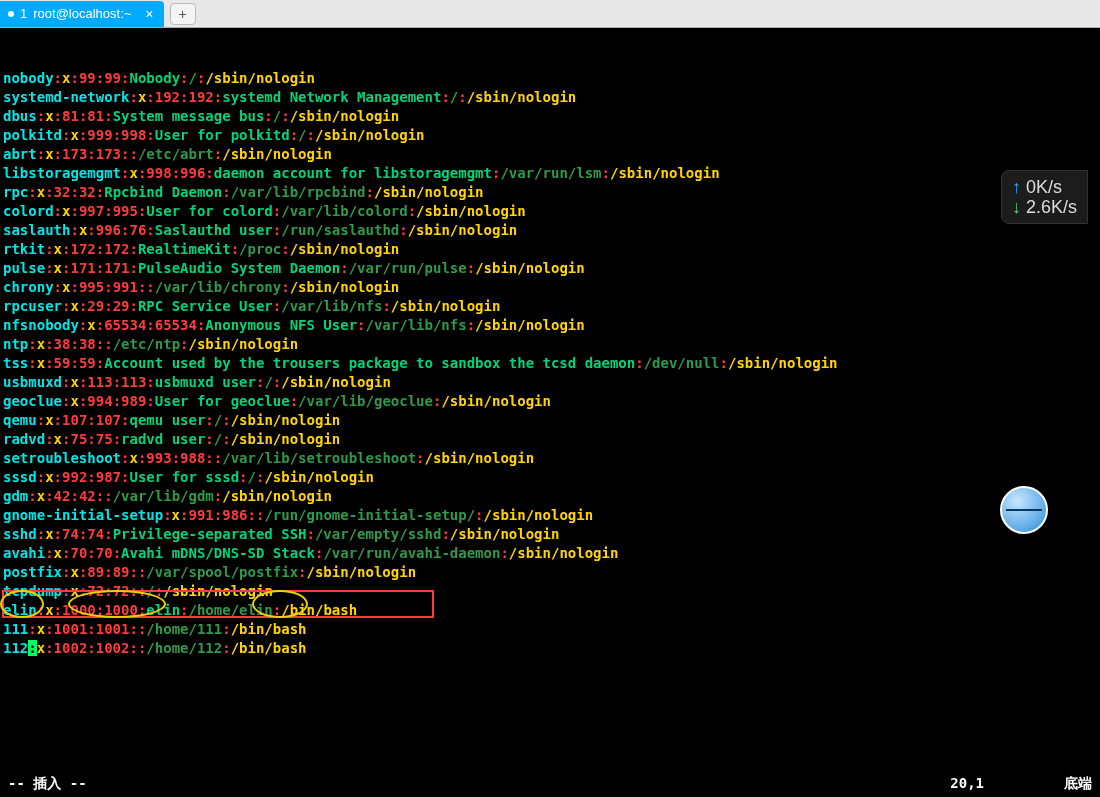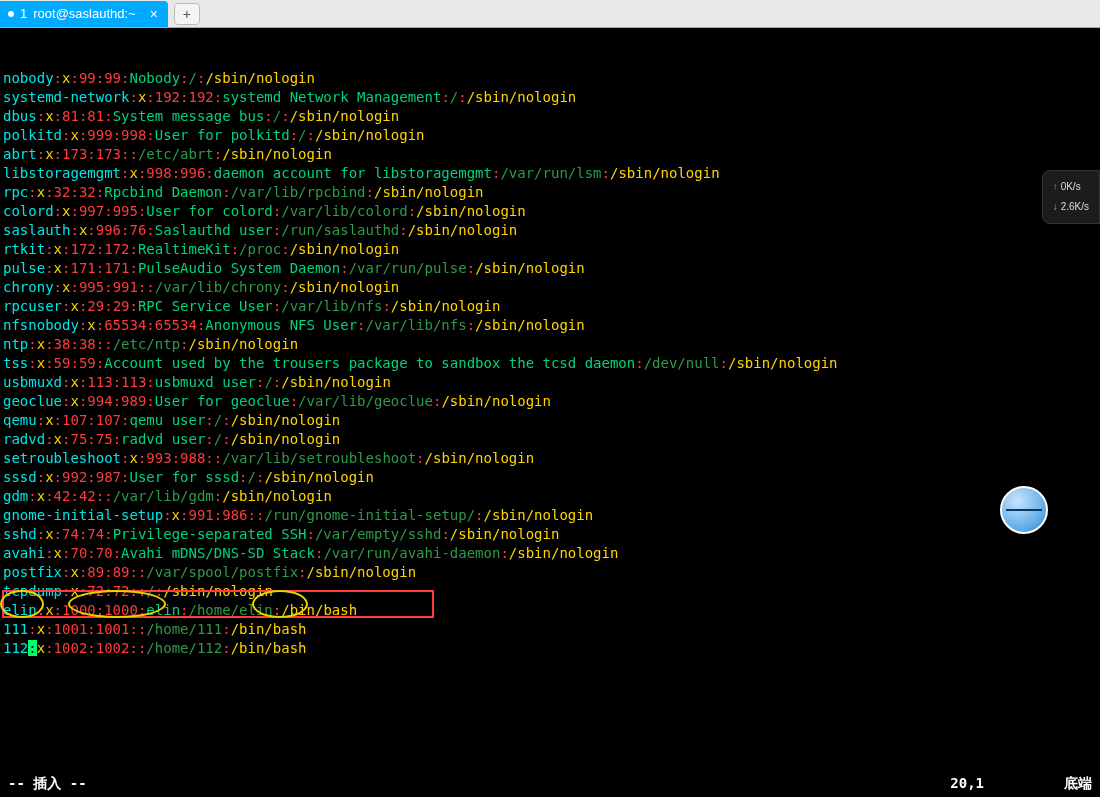--- a/index.html
+++ b/index.html
@@ -46,47 +46,47 @@
     font-family: sans-serif;
   }
   .term {
     background: #000;
     padding: 3px;
     line-height: 19px;
     white-space: pre;
     position: relative;
     height: calc(100% - 28px);
   }
-  .line { display: block; }
+  .line { display: block; font-weight: bold; }
   .c-cyan   { color: #00e6e6; }
   .c-red    { color: #ff3b3b; }
   .c-yellow { color: #ffd400; }
   .c-green  { color: #00d37a; }
   .c-dgreen { color: #2e9a4a; }
   .cursor { background: #00ff66; color: #000; }
   .statusline {
     position: absolute;
     bottom: 4px;
     left: 0;
     width: 100%;
     color: #fff;
     display: flex;
     padding: 0 8px;
     font-weight: bold;
     align-items: center;
   }
   .statusline .mid { flex: 1; }
   .netwidget {
     position: absolute;
-    right: 0;
+    right: 12px;
     top: 170px;
     background: rgba(30,30,30,0.92);
     color: #dcdcdc;
     font-family: sans-serif;
-    font-size: 10px;
+    font-size: 18px;
     padding: 6px 10px;
     border-radius: 8px 0 0 8px;
     border: 1px solid #333;
     line-height: 20px;
   }
   .netwidget .up::before { content: "↑ "; color: #2aa7ff; }
   .netwidget .down::before { content: "↓ "; color: #4cd964; }
   .compass {
     position: absolute;
     right: 52px;
@@ -112,21 +112,21 @@
   }
   .ann-yellow { border: 2px solid #e8d300; }
 </style>
 </head>
 <body>
 
 <div class="tabbar">
   <div class="tab">
     <span class="dot"></span>
     <span>1</span>
-    <span>root@saslauthd:~</span>
+    <span>root@localhost:~</span>
     <span class="close">×</span>
   </div>
   <div class="newtab">+</div>
 </div>
 
 <div class="term">
   <div id="lines"><div class="line"><span class="c-cyan">nobody</span><span class="c-red">:</span><span class="c-yellow">x</span><span class="c-red">:</span><span class="c-red">99</span><span class="c-red">:</span><span class="c-red">99</span><span class="c-red">:</span><span class="c-green">Nobody</span><span class="c-red">:</span><span class="c-dgreen">/</span><span class="c-red">:</span><span class="c-yellow">/sbin/nologin</span></div><div class="line"><span class="c-cyan">systemd-network</span><span class="c-red">:</span><span class="c-yellow">x</span><span class="c-red">:</span><span class="c-red">192</span><span class="c-red">:</span><span class="c-red">192</span><span class="c-red">:</span><span class="c-green">systemd Network Management</span><span class="c-red">:</span><span class="c-dgreen">/</span><span class="c-red">:</span><span class="c-yellow">/sbin/nologin</span></div><div class="line"><span class="c-cyan">dbus</span><span class="c-red">:</span><span class="c-yellow">x</span><span class="c-red">:</span><span class="c-red">81</span><span class="c-red">:</span><span class="c-red">81</span><span class="c-red">:</span><span class="c-green">System message bus</span><span class="c-red">:</span><span class="c-dgreen">/</span><span class="c-red">:</span><span class="c-yellow">/sbin/nologin</span></div><div class="line"><span class="c-cyan">polkitd</span><span class="c-red">:</span><span class="c-yellow">x</span><span class="c-red">:</span><span class="c-red">999</span><span class="c-red">:</span><span class="c-red">998</span><span class="c-red">:</span><span class="c-green">User for polkitd</span><span class="c-red">:</span><span class="c-dgreen">/</span><span class="c-red">:</span><span class="c-yellow">/sbin/nologin</span></div><div class="line"><span class="c-cyan">abrt</span><span class="c-red">:</span><span class="c-yellow">x</span><span class="c-red">:</span><span class="c-red">173</span><span class="c-red">:</span><span class="c-red">173</span><span class="c-red">:</span><span class="c-red">:</span><span class="c-dgreen">/etc/abrt</span><span class="c-red">:</span><span class="c-yellow">/sbin/nologin</span></div><div class="line"><span class="c-cyan">libstoragemgmt</span><span class="c-red">:</span><span class="c-yellow">x</span><span class="c-red">:</span><span class="c-red">998</span><span class="c-red">:</span><span class="c-red">996</span><span class="c-red">:</span><span class="c-green">daemon account for libstoragemgmt</span><span class="c-red">:</span><span class="c-dgreen">/var/run/lsm</span><span class="c-red">:</span><span class="c-yellow">/sbin/nologin</span></div><div class="line"><span class="c-cyan">rpc</span><span class="c-red">:</span><span class="c-yellow">x</span><span class="c-red">:</span><span class="c-red">32</span><span class="c-red">:</span><span class="c-red">32</span><span class="c-red">:</span><span class="c-green">Rpcbind Daemon</span><span class="c-red">:</span><span class="c-dgreen">/var/lib/rpcbind</span><span class="c-red">:</span><span class="c-yellow">/sbin/nologin</span></div><div class="line"><span class="c-cyan">colord</span><span class="c-red">:</span><span class="c-yellow">x</span><span class="c-red">:</span><span class="c-red">997</span><span class="c-red">:</span><span class="c-red">995</span><span class="c-red">:</span><span class="c-green">User for colord</span><span class="c-red">:</span><span class="c-dgreen">/var/lib/colord</span><span class="c-red">:</span><span class="c-yellow">/sbin/nologin</span></div><div class="line"><span class="c-cyan">saslauth</span><span class="c-red">:</span><span class="c-yellow">x</span><span class="c-red">:</span><span class="c-red">996</span><span class="c-red">:</span><span class="c-red">76</span><span class="c-red">:</span><span class="c-green">Saslauthd user</span><span class="c-red">:</span><span class="c-dgreen">/run/saslauthd</span><span class="c-red">:</span><span class="c-yellow">/sbin/nologin</span></div><div class="line"><span class="c-cyan">rtkit</span><span class="c-red">:</span><span class="c-yellow">x</span><span class="c-red">:</span><span class="c-red">172</span><span class="c-red">:</span><span class="c-red">172</span><span class="c-red">:</span><span class="c-green">RealtimeKit</span><span class="c-red">:</span><span class="c-dgreen">/proc</span><span class="c-red">:</span><span class="c-yellow">/sbin/nologin</span></div><div class="line"><span class="c-cyan">pulse</span><span class="c-red">:</span><span class="c-yellow">x</span><span class="c-red">:</span><span class="c-red">171</span><span class="c-red">:</span><span class="c-red">171</span><span class="c-red">:</span><span class="c-green">PulseAudio System Daemon</span><span class="c-red">:</span><span class="c-dgreen">/var/run/pulse</span><span class="c-red">:</span><span class="c-yellow">/sbin/nologin</span></div><div class="line"><span class="c-cyan">chrony</span><span class="c-red">:</span><span class="c-yellow">x</span><span class="c-red">:</span><span class="c-red">995</span><span class="c-red">:</span><span class="c-red">991</span><span class="c-red">:</span><span class="c-red">:</span><span class="c-dgreen">/var/lib/chrony</span><span class="c-red">:</span><span class="c-yellow">/sbin/nologin</span></div><div class="line"><span class="c-cyan">rpcuser</span><span class="c-red">:</span><span class="c-yellow">x</span><span class="c-red">:</span><span class="c-red">29</span><span class="c-red">:</span><span class="c-red">29</span><span class="c-red">:</span><span class="c-green">RPC Service User</span><span class="c-red">:</span><span class="c-dgreen">/var/lib/nfs</span><span class="c-red">:</span><span class="c-yellow">/sbin/nologin</span></div><div class="line"><span class="c-cyan">nfsnobody</span><span class="c-red">:</span><span class="c-yellow">x</span><span class="c-red">:</span><span class="c-red">65534</span><span class="c-red">:</span><span class="c-red">65534</span><span class="c-red">:</span><span class="c-green">Anonymous NFS User</span><span class="c-red">:</span><span class="c-dgreen">/var/lib/nfs</span><span class="c-red">:</span><span class="c-yellow">/sbin/nologin</span></div><div class="line"><span class="c-cyan">ntp</span><span class="c-red">:</span><span class="c-yellow">x</span><span class="c-red">:</span><span class="c-red">38</span><span class="c-red">:</span><span class="c-red">38</span><span class="c-red">:</span><span class="c-red">:</span><span class="c-dgreen">/etc/ntp</span><span class="c-red">:</span><span class="c-yellow">/sbin/nologin</span></div><div class="line"><span class="c-cyan">tss</span><span class="c-red">:</span><span class="c-yellow">x</span><span class="c-red">:</span><span class="c-red">59</span><span class="c-red">:</span><span class="c-red">59</span><span class="c-red">:</span><span class="c-green">Account used by the trousers package to sandbox the tcsd daemon</span><span class="c-red">:</span><span class="c-dgreen">/dev/null</span><span class="c-red">:</span><span class="c-yellow">/sbin/nologin</span></div><div class="line"><span class="c-cyan">usbmuxd</span><span class="c-red">:</span><span class="c-yellow">x</span><span class="c-red">:</span><span class="c-red">113</span><span class="c-red">:</span><span class="c-red">113</span><span class="c-red">:</span><span class="c-green">usbmuxd user</span><span class="c-red">:</span><span class="c-dgreen">/</span><span class="c-red">:</span><span class="c-yellow">/sbin/nologin</span></div><div class="line"><span class="c-cyan">geoclue</span><span class="c-red">:</span><span class="c-yellow">x</span><span class="c-red">:</span><span class="c-red">994</span><span class="c-red">:</span><span class="c-red">989</span><span class="c-red">:</span><span class="c-green">User for geoclue</span><span class="c-red">:</span><span class="c-dgreen">/var/lib/geoclue</span><span class="c-red">:</span><span class="c-yellow">/sbin/nologin</span></div><div class="line"><span class="c-cyan">qemu</span><span class="c-red">:</span><span class="c-yellow">x</span><span class="c-red">:</span><span class="c-red">107</span><span class="c-red">:</span><span class="c-red">107</span><span class="c-red">:</span><span class="c-green">qemu user</span><span class="c-red">:</span><span class="c-dgreen">/</span><span class="c-red">:</span><span class="c-yellow">/sbin/nologin</span></div><div class="line"><span class="c-cyan">radvd</span><span class="c-red">:</span><span class="c-yellow">x</span><span class="c-red">:</span><span class="c-red">75</span><span class="c-red">:</span><span class="c-red">75</span><span class="c-red">:</span><span class="c-green">radvd user</span><span class="c-red">:</span><span class="c-dgreen">/</span><span class="c-red">:</span><span class="c-yellow">/sbin/nologin</span></div><div class="line"><span class="c-cyan">setroubleshoot</span><span class="c-red">:</span><span class="c-yellow">x</span><span class="c-red">:</span><span class="c-red">993</span><span class="c-red">:</span><span class="c-red">988</span><span class="c-red">:</span><span class="c-red">:</span><span class="c-dgreen">/var/lib/setroubleshoot</span><span class="c-red">:</span><span class="c-yellow">/sbin/nologin</span></div><div class="line"><span class="c-cyan">sssd</span><span class="c-red">:</span><span class="c-yellow">x</span><span class="c-red">:</span><span class="c-red">992</span><span class="c-red">:</span><span class="c-red">987</span><span class="c-red">:</span><span class="c-green">User for sssd</span><span class="c-red">:</span><span class="c-dgreen">/</span><span class="c-red">:</span><span class="c-yellow">/sbin/nologin</span></div><div class="line"><span class="c-cyan">gdm</span><span class="c-red">:</span><span class="c-yellow">x</span><span class="c-red">:</span><span class="c-red">42</span><span class="c-red">:</span><span class="c-red">42</span><span class="c-red">:</span><span class="c-red">:</span><span class="c-dgreen">/var/lib/gdm</span><span class="c-red">:</span><span class="c-yellow">/sbin/nologin</span></div><div class="line"><span class="c-cyan">gnome-initial-setup</span><span class="c-red">:</span><span class="c-yellow">x</span><span class="c-red">:</span><span class="c-red">991</span><span class="c-red">:</span><span class="c-red">986</span><span class="c-red">:</span><span class="c-red">:</span><span class="c-dgreen">/run/gnome-initial-setup/</span><span class="c-red">:</span><span class="c-yellow">/sbin/nologin</span></div><div class="line"><span class="c-cyan">sshd</span><span class="c-red">:</span><span class="c-yellow">x</span><span class="c-red">:</span><span class="c-red">74</span><span class="c-red">:</span><span class="c-red">74</span><span class="c-red">:</span><span class="c-green">Privilege-separated SSH</span><span class="c-red">:</span><span class="c-dgreen">/var/empty/sshd</span><span class="c-red">:</span><span class="c-yellow">/sbin/nologin</span></div><div class="line"><span class="c-cyan">avahi</span><span class="c-red">:</span><span class="c-yellow">x</span><span class="c-red">:</span><span class="c-red">70</span><span class="c-red">:</span><span class="c-red">70</span><span class="c-red">:</span><span class="c-green">Avahi mDNS/DNS-SD Stack</span><span class="c-red">:</span><span class="c-dgreen">/var/run/avahi-daemon</span><span class="c-red">:</span><span class="c-yellow">/sbin/nologin</span></div><div class="line"><span class="c-cyan">postfix</span><span class="c-red">:</span><span class="c-yellow">x</span><span class="c-red">:</span><span class="c-red">89</span><span class="c-red">:</span><span class="c-red">89</span><span class="c-red">:</span><span class="c-red">:</span><span class="c-dgreen">/var/spool/postfix</span><span class="c-red">:</span><span class="c-yellow">/sbin/nologin</span></div><div class="line"><span class="c-cyan">tcpdump</span><span class="c-red">:</span><span class="c-yellow">x</span><span class="c-red">:</span><span class="c-red">72</span><span class="c-red">:</span><span class="c-red">72</span><span class="c-red">:</span><span class="c-red">:</span><span class="c-dgreen">/</span><span class="c-red">:</span><span class="c-yellow">/sbin/nologin</span></div><div class="line"><span class="c-cyan">elin</span><span class="c-red">:</span><span class="c-yellow">x</span><span class="c-red">:</span><span class="c-red">1000</span><span class="c-red">:</span><span class="c-red">1000</span><span class="c-red">:</span><span class="c-green">elin</span><span class="c-red">:</span><span class="c-dgreen">/home/elin</span><span class="c-red">:</span><span class="c-yellow">/bin/bash</span></div><div class="line"><span class="c-cyan">111</span><span class="c-red">:</span><span class="c-yellow">x</span><span class="c-red">:</span><span class="c-red">1001</span><span class="c-red">:</span><span class="c-red">1001</span><span class="c-red">:</span><span class="c-red">:</span><span class="c-dgreen">/home/111</span><span class="c-red">:</span><span class="c-yellow">/bin/bash</span></div><div class="line"><span class="c-cyan">112</span><span class="cursor">:</span><span class="c-yellow">x</span><span class="c-red">:</span><span class="c-red">1002</span><span class="c-red">:</span><span class="c-red">1002</span><span class="c-red">:</span><span class="c-red">:</span><span class="c-dgreen">/home/112</span><span class="c-red">:</span><span class="c-yellow">/bin/bash</span></div></div>
 
   <div class="statusline">
     <span>-- 插入 --</span>

